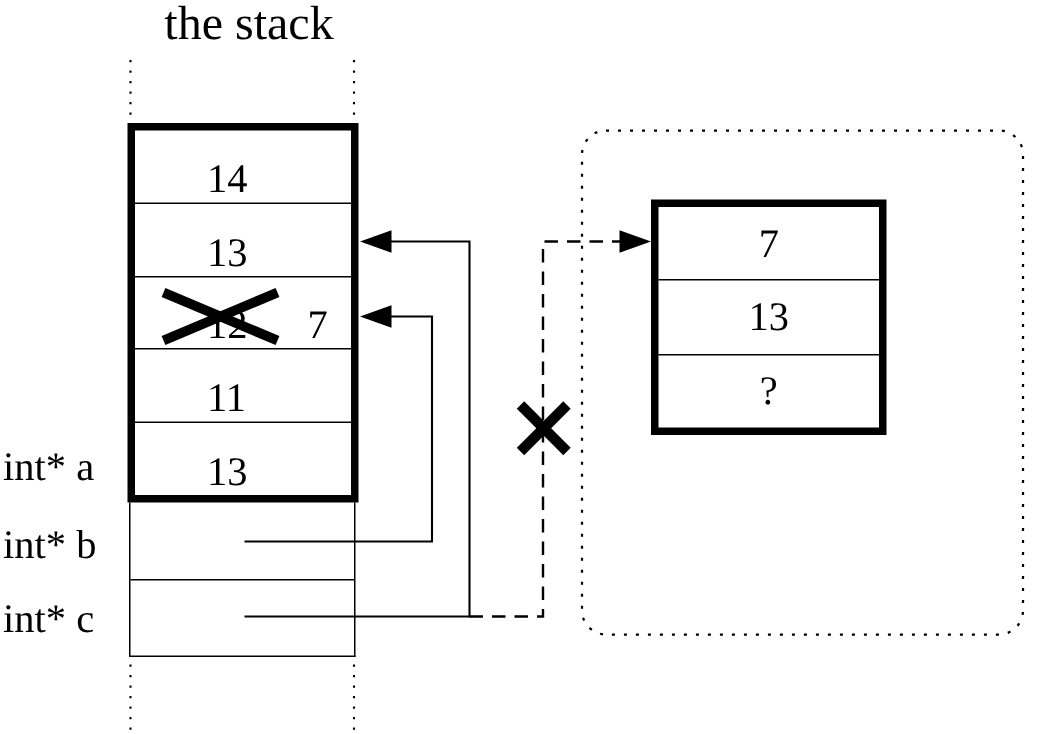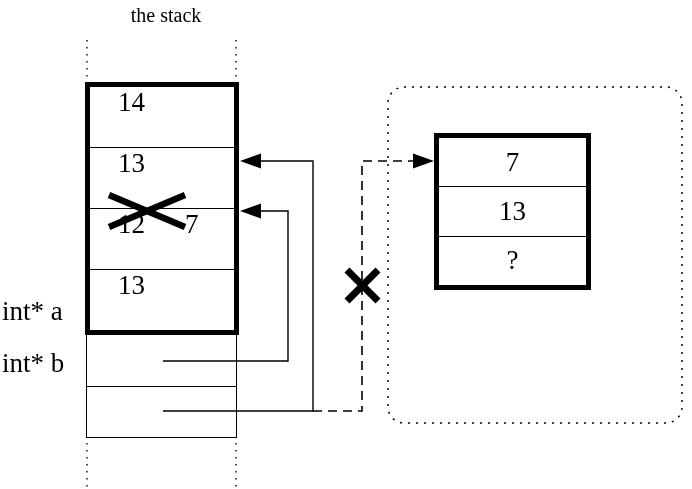--- a/index.html
+++ b/index.html
@@ -12,43 +12,43 @@
     width: 692px;
     height: 489px;
     background: #ffffff;
     color: #000000;
     font-family: "Liberation Serif", "DejaVu Serif", serif;
     overflow: hidden;
   }
   .title {
     position: absolute;
     top: 0;
-    font-size: 20px;
+    font-size: 32px;
     line-height: 30px;
     text-align: center;
     white-space: nowrap;
   }
   .stack-title { left: 66px;  width: 200px; }
   .heap-title  { left: 408px; width: 200px; }
 
   
   .stack-box {
     position: absolute;
     left: 85px; top: 82px;
     width: 154px; height: 253px;
     border: 5px solid #000;
     box-sizing: border-box;
     display: flex;
     flex-direction: column;
   }
   .srow {
     flex: 1;
     display: flex;
-    align-items: flex-start;
-    padding-left: 28px;
+    align-items: flex-end;
+    padding-left: 48px;
     font-size: 27px;
     border-bottom: 1.5px solid #000;
     box-sizing: border-box;
   }
   .srow:last-child { border-bottom: none; }
   .srow .new-val { margin-left: 40px; }
 
   
   .substack {
     position: absolute;
@@ -114,31 +114,35 @@
       <span>14</span>
     </div>
     <div class="srow">
       <span>13</span>
     </div>
     <div class="srow">
       <span class="old-val">12</span>
       <span class="new-val">7</span>
     </div>
     <div class="srow">
+      <span>11</span>
+    </div>
+    <div class="srow">
       <span>13</span>
     </div>
   </div>
 
   <div class="substack">
     <div class="pcell"></div>
     <div class="pcell"></div>
   </div>
 
   <div class="var-label label-b">int* b</div>
   <div class="var-label label-a">int* a</div>
+  <div class="var-label label-c">int* c</div>
 
   <div class="heap-box">
     <div class="hcell">
       <span>7</span>
     </div>
     <div class="hcell">
       <span>13</span>
     </div>
     <div class="hcell">
       <span>?</span>

